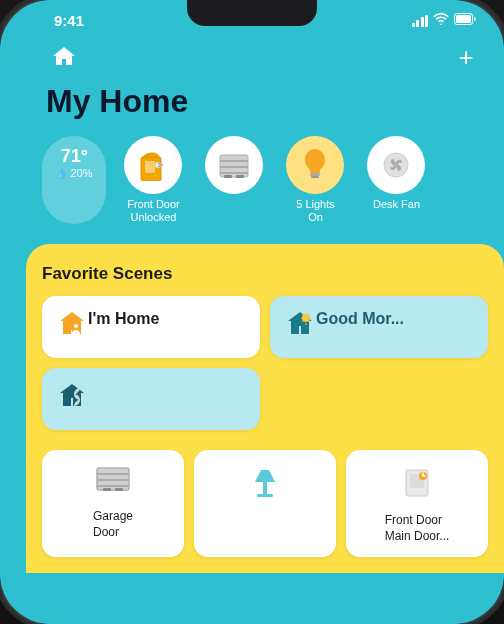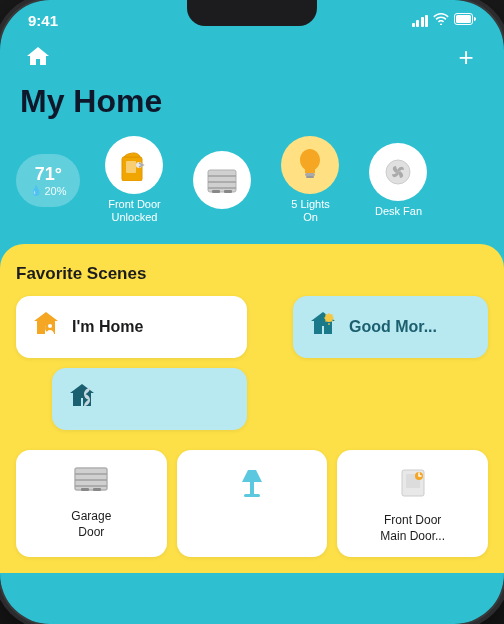--- a/index.html
+++ b/index.html
@@ -24,20 +24,21 @@
         0 0 0 6px #2c2c2e,
         0 20px 60px rgba(0,0,0,0.8);
     }
 
     .phone-screen {
       position: absolute;
       top: 0; left: 0; right: 0; bottom: 0;
       background: #2ec0d1;
       border-radius: 44px;
       overflow: hidden;
+      padding-left: 26px;
     }
 
     
     .status-bar {
       display: flex;
       justify-content: space-between;
       align-items: center;
       padding: 12px 28px 6px;
       color: white;
       font-size: 13px;
@@ -97,23 +98,22 @@
     .page-title {
       color: #0f172a;
       font-size: 32px;
       font-weight: 700;
       padding: 0 20px 16px;
     }
 
     
     .status-row {
       display: flex;
-      align-items: center;
       padding: 0 16px 20px;
-      gap: 20px;
+      gap: 13px;
       overflow: hidden;
     }
 
     .weather-card {
       background: rgba(255,255,255,0.25);
       border-radius: 50px;
       padding: 10px 14px;
       display: flex;
       flex-direction: column;
       align-items: center;
@@ -182,28 +182,25 @@
       grid-template-columns: 1fr 1fr;
       gap: 10px;
       margin-bottom: 20px;
     }
 
     .scene-card {
       background: white;
       border-radius: 14px;
       padding: 14px 16px;
       display: flex;
-      align-items: center;
-      gap: 10px;
       box-shadow: 0 1px 4px rgba(0,0,0,0.08);
     }
 
     .scene-card.teal {
       background: #b8e8f0;
-      margin-left: 36px;
     }
 
     .scene-icon {
       font-size: 24px;
       min-width: 30px;
     }
 
     .scene-label {
       font-size: 16px;
       font-weight: 600;
@@ -233,21 +230,21 @@
     }
 
     .accessory-icon {
       font-size: 30px;
     }
 
     .accessory-label {
       font-size: 12px;
       font-weight: 500;
       color: #1c1c1e;
-      text-align: center;
+      text-align: left;
       line-height: 1.3;
     }
 
     
     .signal-bars {
       display: flex;
       align-items: flex-end;
       gap: 1.5px;
       height: 12px;
     }

